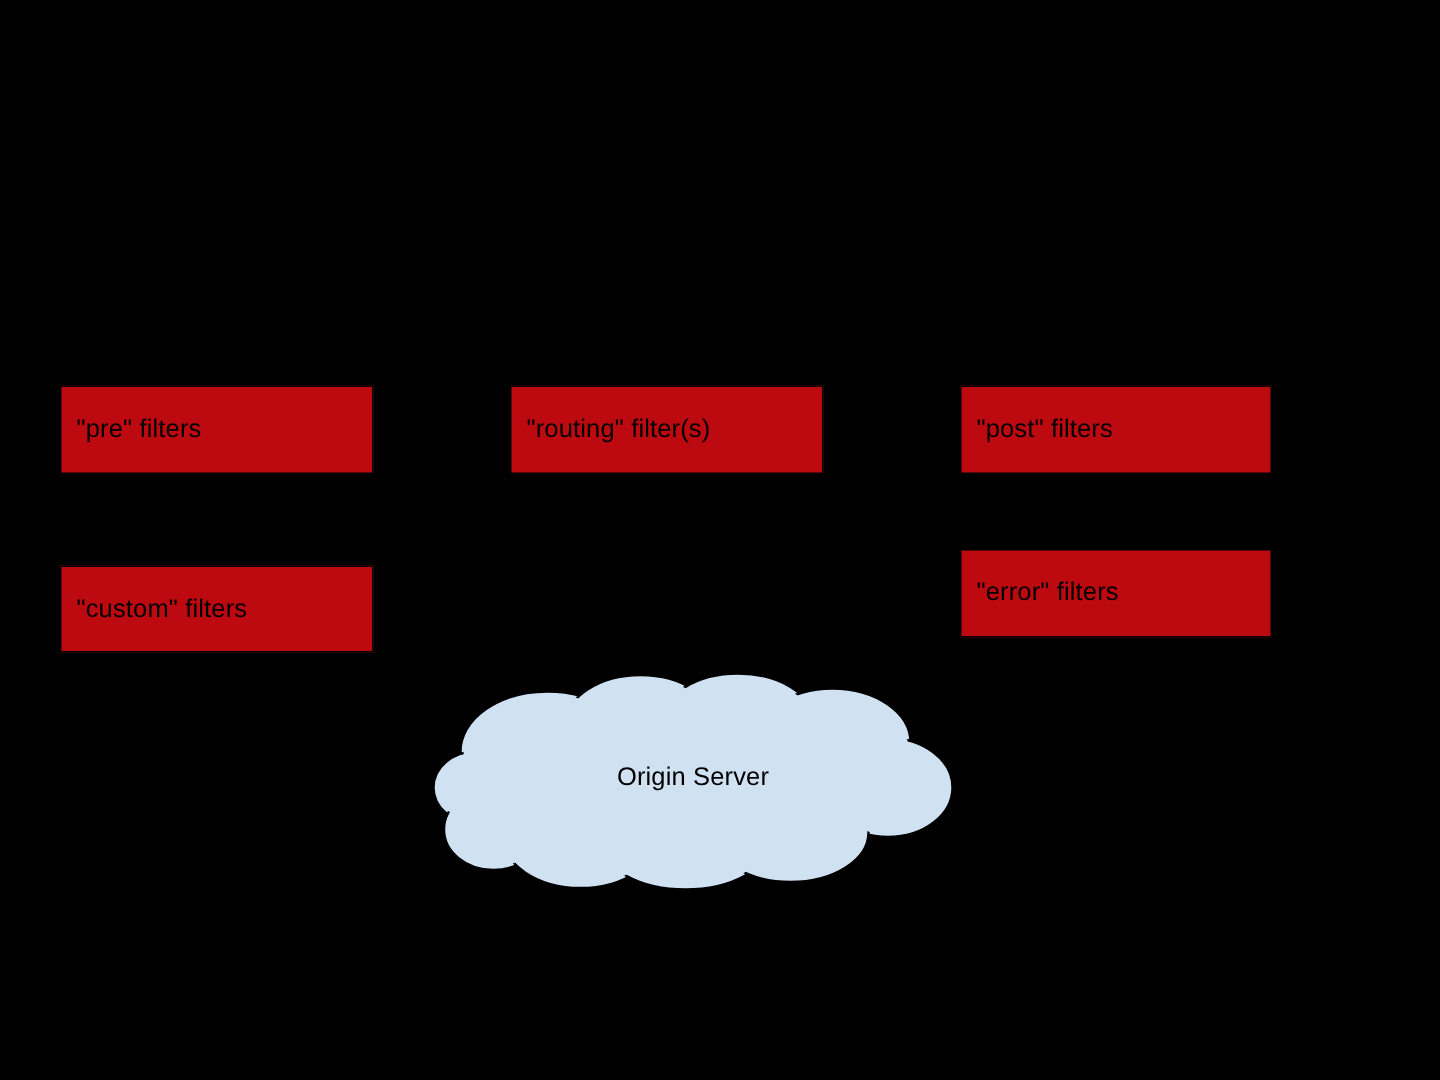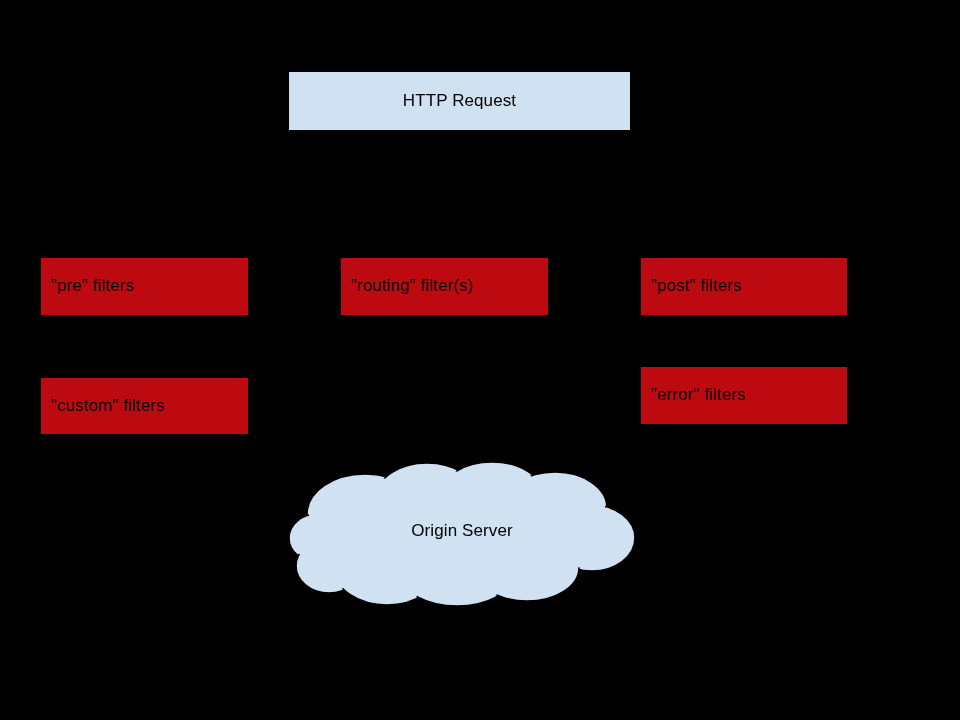--- a/index.html
+++ b/index.html
@@ -48,21 +48,21 @@
   #pre-filters-node      { left: 40px;  top: 257px; width: 209px; height: 59px; }
   #routing-filters-node  { left: 340px; top: 257px; width: 209px; height: 59px; }
   #post-filters-node     { left: 640px; top: 257px; width: 208px; height: 59px; }
   #custom-filters-node   { left: 40px;  top: 377px; width: 209px; height: 58px; }
   #error-filters-node    { left: 640px; top: 366px; width: 208px; height: 59px; }
 
   
   #origin-server-node {
     position: absolute;
     left: 287px;
-    top: 460px;
+    top: 447px;
     width: 350px;
     height: 148px;
   }
   #origin-server-node svg {
     position: absolute;
     left: 0;
     top: 0;
     width: 350px;
     height: 148px;
     display: block;
@@ -82,23 +82,20 @@
     white-space: nowrap;
     padding-bottom: 6px;
     box-sizing: border-box;
   }
 </style>
 </head>
 <body>
 
 <div id="canvas">
 
-  <div class="node blue" id="http-request-node">
-    <span>HTTP Request</span>
-  </div>
 
   <div class="node red" id="pre-filters-node">
     <span>"pre" filters</span>
   </div>
 
   <div class="node red" id="routing-filters-node">
     <span>"routing" filter(s)</span>
   </div>
 
   <div class="node red" id="post-filters-node">

